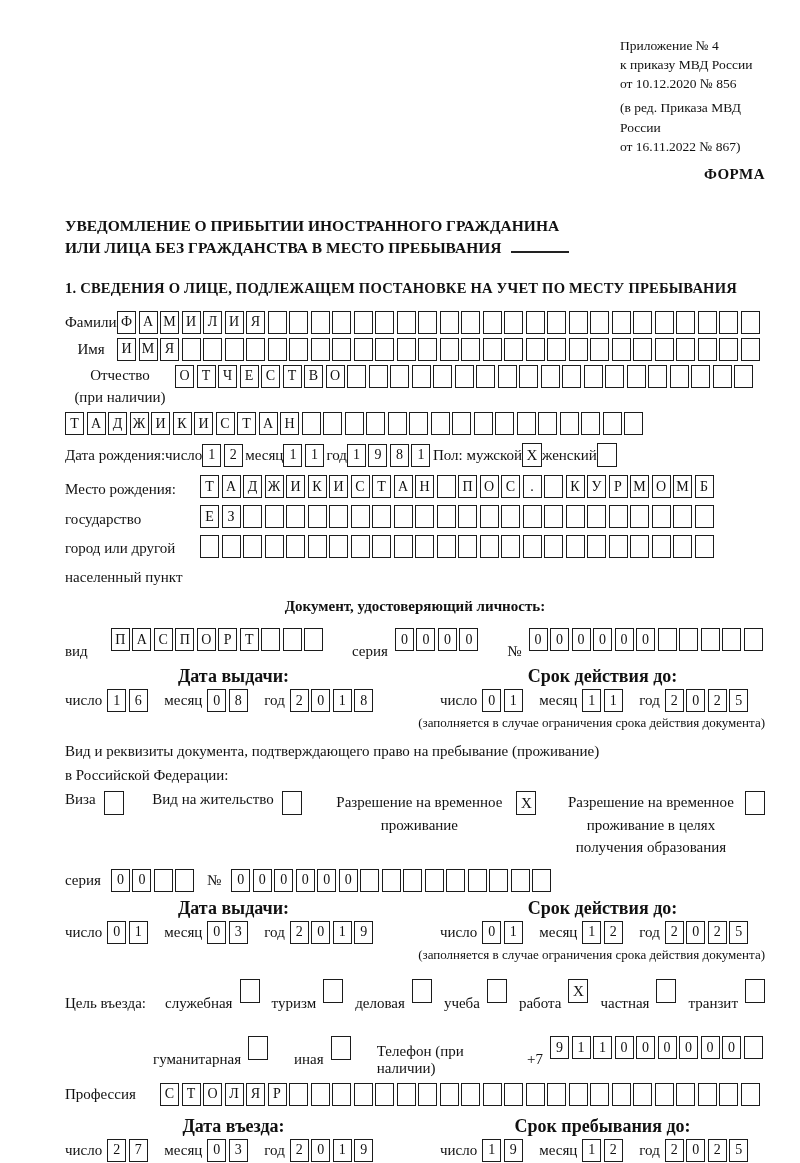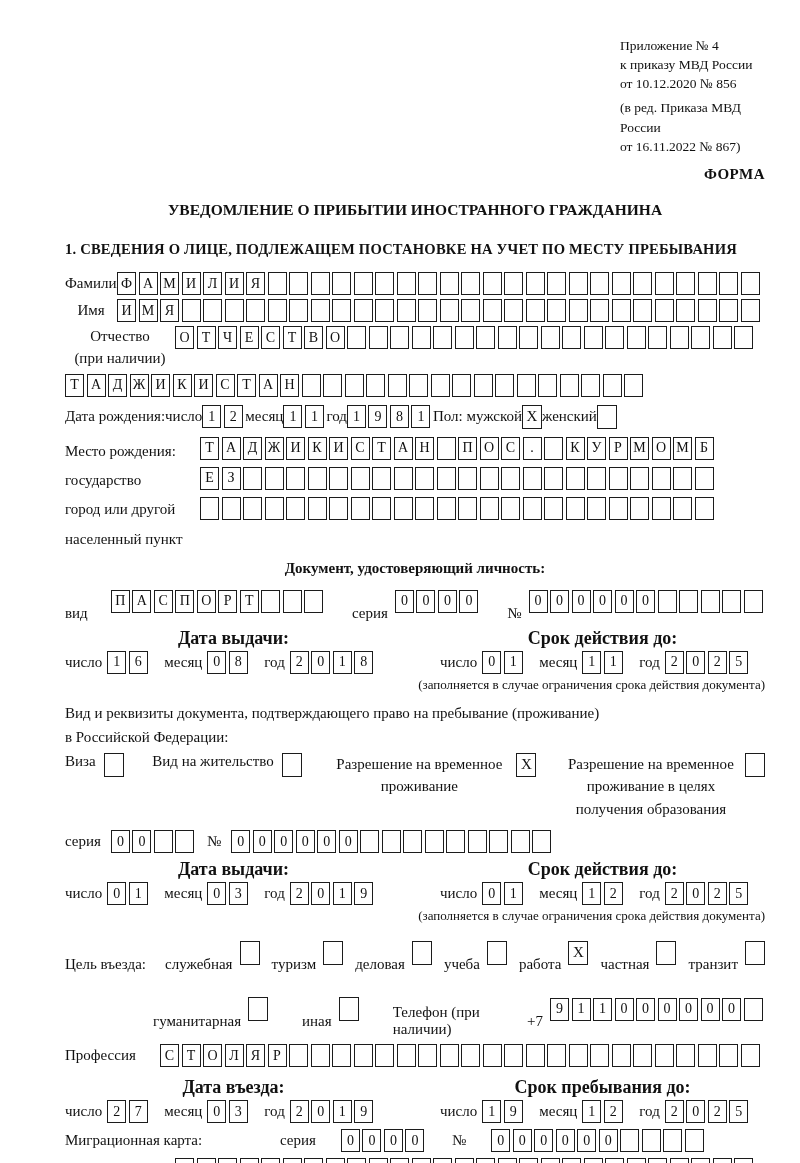--- a/index.html
+++ b/index.html
@@ -4,21 +4,21 @@
 <style>
   html,body{margin:0;padding:0;background:#fff;}
   .page{
     position:relative;width:800px;height:1163px;background:#ffffff;
     font-family:"Liberation Serif","DejaVu Serif",serif;color:#111;
     box-sizing:border-box;padding:36px 35px 0 65px;overflow:hidden;
   }
   .annex{margin-left:555px;font-size:13.5px;line-height:1.42;}
   .annex .amend{margin-top:5px;}
   .forma{margin-top:10px;text-align:right;font-weight:bold;font-size:15px;letter-spacing:.5px;}
-  .title{margin-top:16px;text-align:center;font-weight:bold;font-size:15.5px;line-height:1.45;}
+  .title{margin-top:32px;text-align:left;font-weight:bold;font-size:15.5px;line-height:1.45;}
   .title .blank{display:inline-block;width:58px;border-bottom:2px solid #222;height:14px;margin-left:10px;}
   .sect{margin-top:20px;font-weight:bold;font-size:14.6px;letter-spacing:.2px;}
   .fields{margin-top:14px;font-size:15px;}
   .row{display:flex;align-items:center;}
   .rowtop{display:flex;align-items:flex-start;}
   .lbl{flex:none;}
   .lblcol{flex:none;line-height:1.45;}
   .boxrow{display:inline-flex;flex:none;}
   .cbox{
     box-sizing:border-box;flex:none;width:19px;height:23px;margin-right:2.5px;
@@ -63,20 +63,23 @@
     <div class="amend">
       <div>(в ред. Приказа МВД России</div>
       <div>от 16.11.2022 № 867)</div>
     </div>
   </div>
 
   <div class="forma">ФОРМА</div>
 
   <div class="title">
     <div>УВЕДОМЛЕНИЕ О ПРИБЫТИИ ИНОСТРАННОГО ГРАЖДАНИНА</div>
+    <div>
+      <span>ИЛИ ЛИЦА БЕЗ ГРАЖДАНСТВА В МЕСТО ПРЕБЫВАНИЯ</span><span class="blank"></span>
+    </div>
   </div>
 
   <div class="sect">1. СВЕДЕНИЯ О ЛИЦЕ, ПОДЛЕЖАЩЕМ ПОСТАНОВКЕ НА УЧЕТ ПО МЕСТУ ПРЕБЫВАНИЯ</div>
 
   <div class="fields">
 
     <div class="row">
       <span class="lbl" style="width:52px">Фамилия</span>
       <span class="boxrow">
           <span class="cbox">Ф</span>
@@ -574,21 +577,21 @@
       <span class="pitem">
           <span class="optlbl">частная</span>
           <span class="chk"></span>
         </span>
       <span class="pitem">
           <span class="optlbl">транзит</span>
           <span class="chk"></span>
         </span>
     </div>
 
-    <div class="purline2" style="column-gap:34px">
+    <div class="purline2" style="column-gap:26px">
       <span class="pitem">
           <span class="optlbl">гуманитарная</span>
           <span class="chk"></span>
         </span>
       <span class="pitem">
           <span class="optlbl">иная</span>
           <span class="chk"></span>
         </span>
       <span class="pitem">
           <span class="optlbl">Телефон (при наличии)</span>

